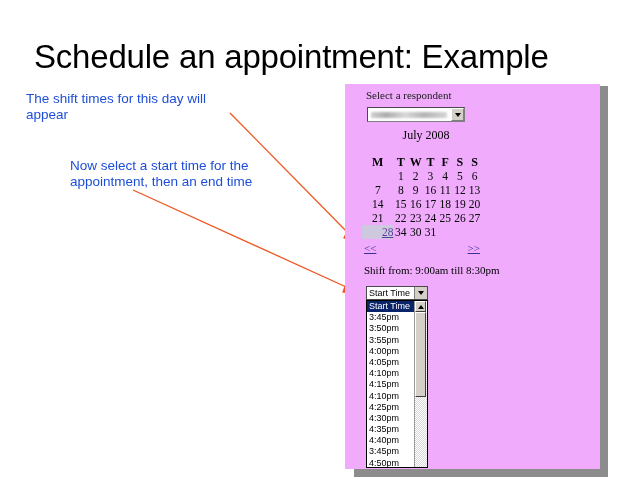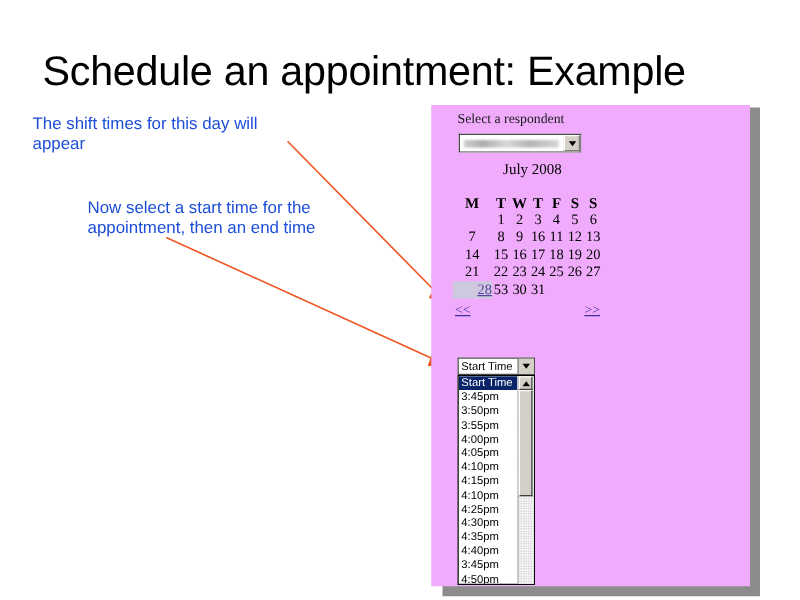--- a/index.html
+++ b/index.html
@@ -381,35 +381,36 @@
           <td>21</td>
           <td>22</td>
           <td>23</td>
           <td>24</td>
           <td>25</td>
           <td>26</td>
           <td>27</td>
         </tr>
         <tr>
           <td class="sel"><span>28</span></td>
-          <td>53</td>
+          <td>34</td>
           <td>30</td>
           <td>31</td>
           <td></td>
           <td></td>
           <td></td>
         </tr>
       </tbody>
     </table>
     <div id="cal-nav">
       <a id="cal-prev" href="#">&lt;&lt;</a>
       <a id="cal-next" href="#">&gt;&gt;</a>
     </div>
   </div>
 
+  <div id="shift-text">Shift from: 9:00am till 8:30pm</div>
 
   <div id="start-time-combo">
     <div id="start-time-combo-value">Start Time</div>
     <div id="start-time-combo-btn">
       <span class="tri-down"></span>
     </div>
   </div>
 
   <div id="start-time-listbox">
     <div id="listbox-items">

